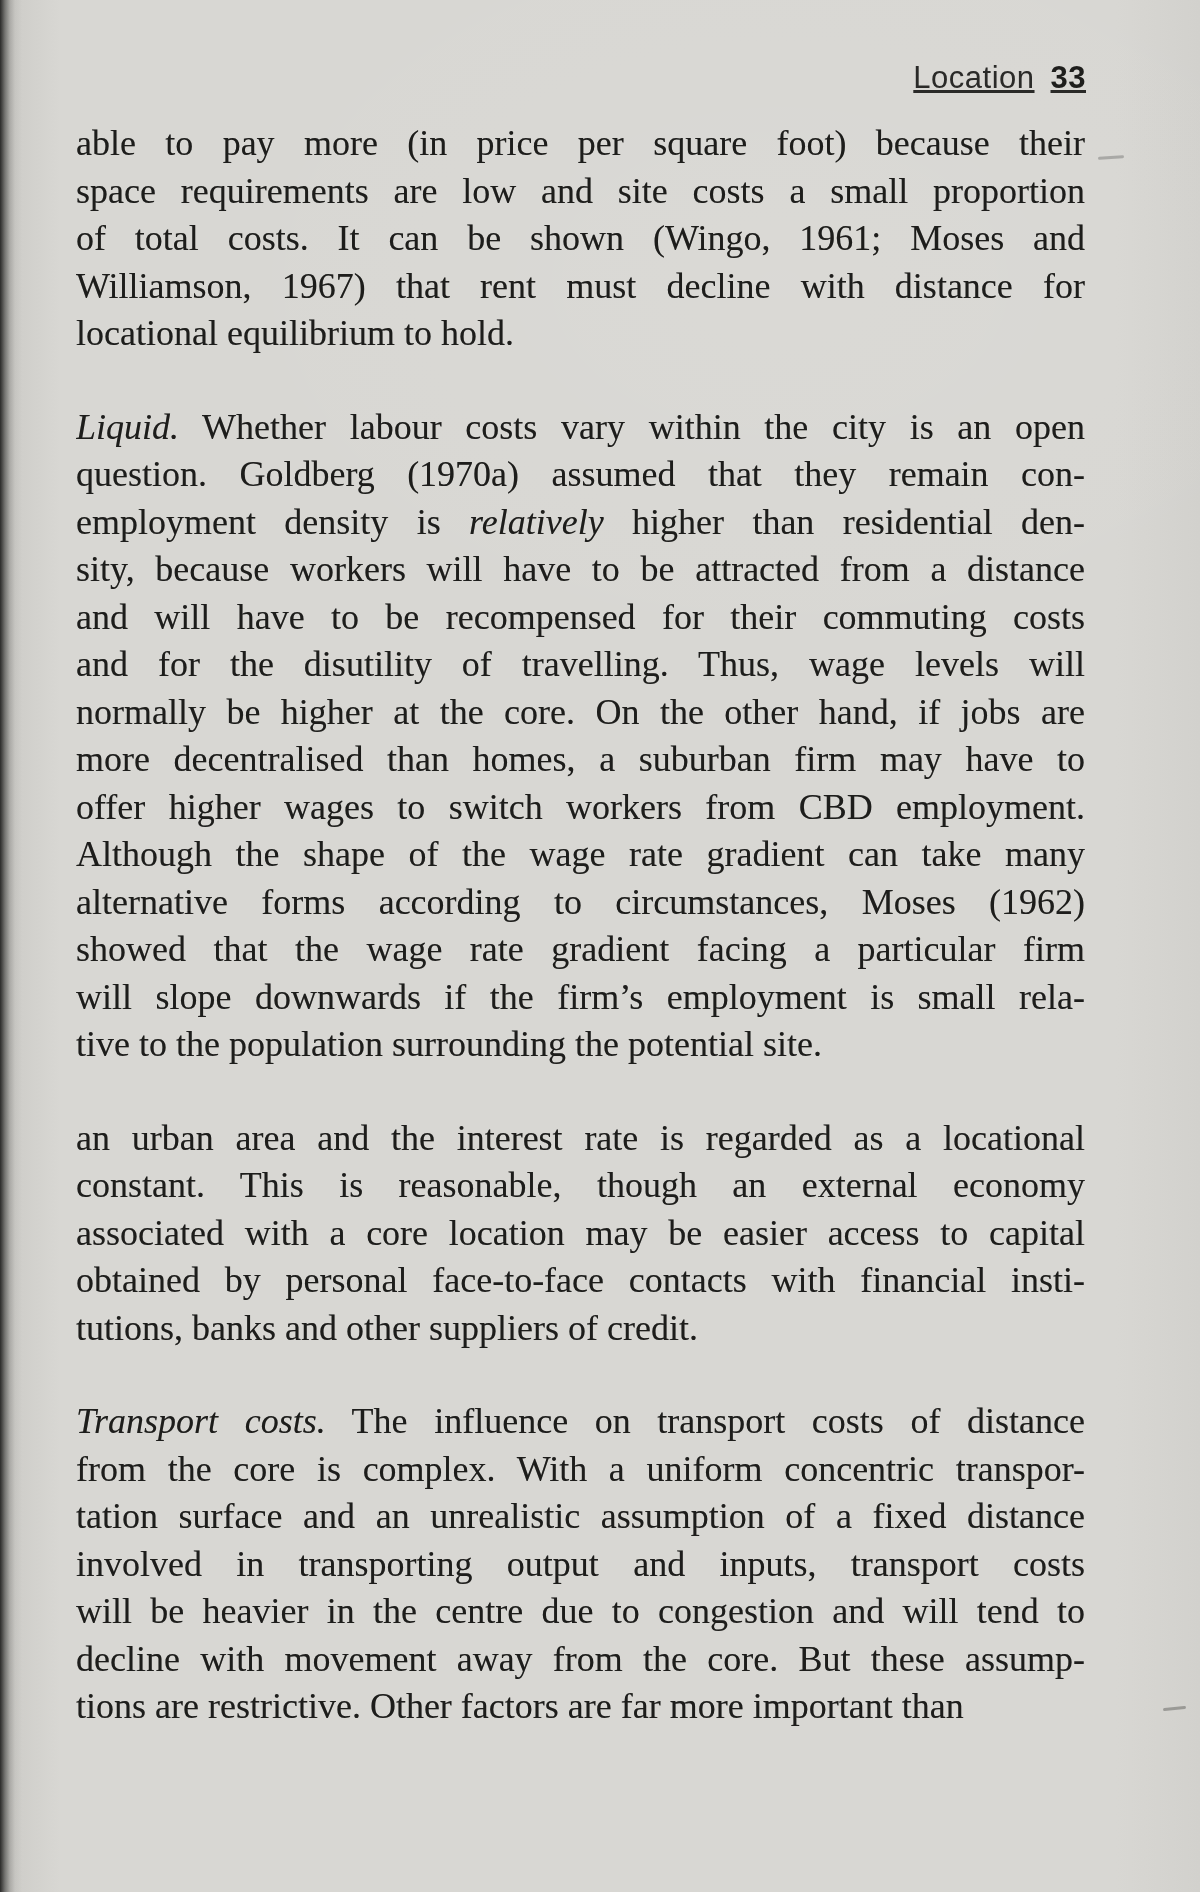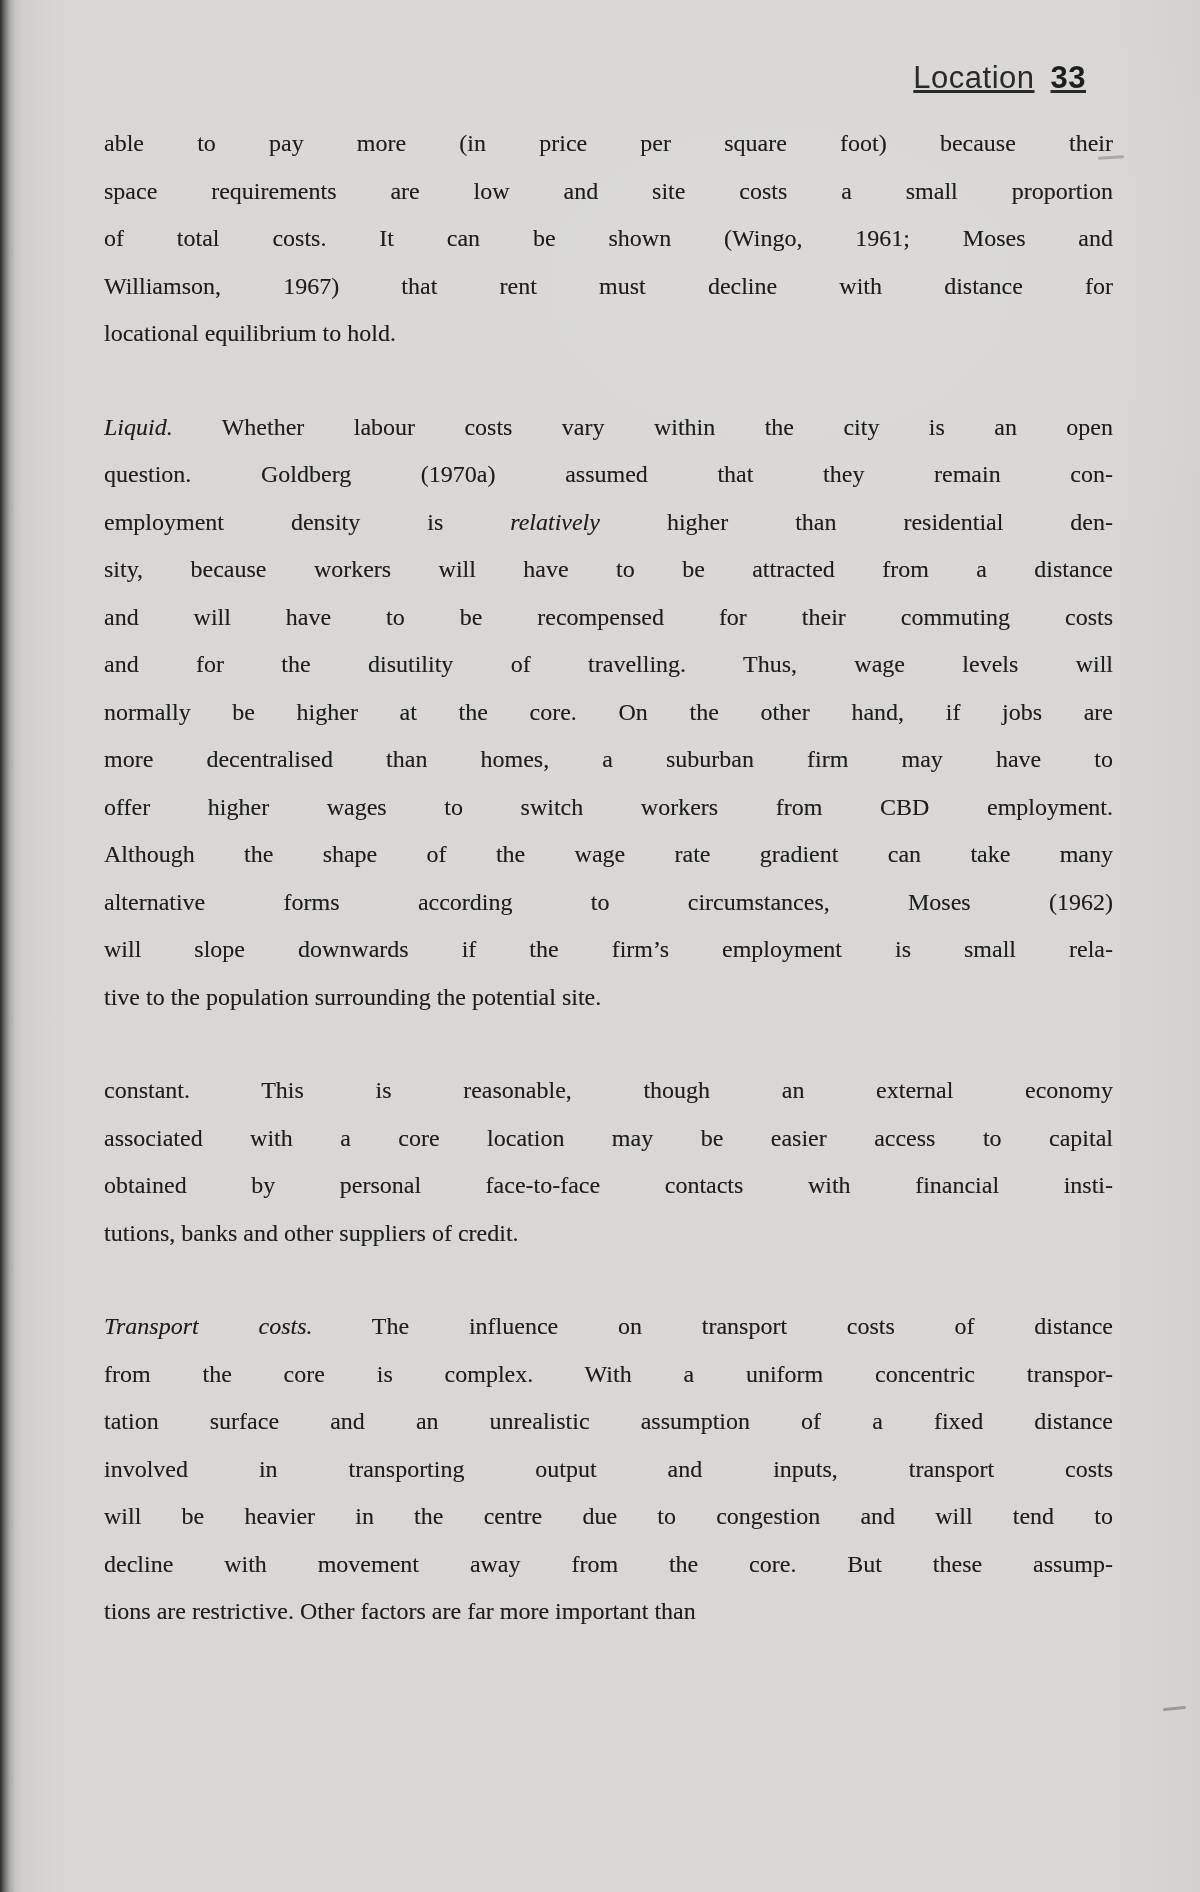--- a/index.html
+++ b/index.html
@@ -28,24 +28,23 @@
     text-align:right;
     font-family:"Liberation Sans", sans-serif;
     font-size:31px;line-height:36px;
     color:#2a2a28;
     letter-spacing:0.5px;
     text-decoration:underline;
   }
   .rh-page{font-weight:bold;margin-left:16px;color:#1e1e1c;}
   .text-block{
     position:absolute;top:120px;left:76px;width:1009px;
-    font-size:24px;
+    font-size:36px;
     color:#1d1d1b;
     text-shadow:0 0 0.5px rgba(20,20,20,0.35);
-    margin-left:28px;
   }
   .para{margin:0 0 46px 0;}
   .para:last-child{margin-bottom:0;}
   .line{
     height:47.5px;line-height:47.5px;
     overflow:hidden;
     text-align:justify;
     text-align-last:justify;
   }
   
@@ -81,24 +80,26 @@
         <div class="line"><span>question. Goldberg (1970a) assumed that they remain con-</span></div>
         <div class="line"><span>employment density is </span><span class="it">relatively</span><span> higher than residential den-</span></div>
         <div class="line"><span>sity, because workers will have to be attracted from a distance</span></div>
         <div class="line"><span>and will have to be recompensed for their commuting costs</span></div>
         <div class="line"><span>and for the disutility of travelling. Thus, wage levels will</span></div>
         <div class="line"><span>normally be higher at the core. On the other hand, if jobs are</span></div>
         <div class="line"><span>more decentralised than homes, a suburban firm may have to</span></div>
         <div class="line"><span>offer higher wages to switch workers from CBD employment.</span></div>
         <div class="line"><span>Although the shape of the wage rate gradient can take many</span></div>
         <div class="line"><span>alternative forms according to circumstances, Moses (1962)</span></div>
+        <div class="line"><span>showed that the wage rate gradient facing a particular firm</span></div>
         <div class="line"><span>will slope downwards if the firm’s employment is small rela-</span></div>
         <div class="line last"><span>tive to the population surrounding the potential site.</span></div>
       </div>
       <div class="para">
+        <div class="line"><span>an urban area and the interest rate is regarded as a locational</span></div>
         <div class="line"><span>constant. This is reasonable, though an external economy</span></div>
         <div class="line"><span>associated with a core location may be easier access to capital</span></div>
         <div class="line"><span>obtained by personal face-to-face contacts with financial insti-</span></div>
         <div class="line last"><span>tutions, banks and other suppliers of credit.</span></div>
       </div>
       <div class="para">
         <div class="line"><span class="it">Transport costs.</span><span> The influence on transport costs of distance</span></div>
         <div class="line"><span>from the core is complex. With a uniform concentric transpor-</span></div>
         <div class="line"><span>tation surface and an unrealistic assumption of a fixed distance</span></div>
         <div class="line"><span>involved in transporting output and inputs, transport costs</span></div>

